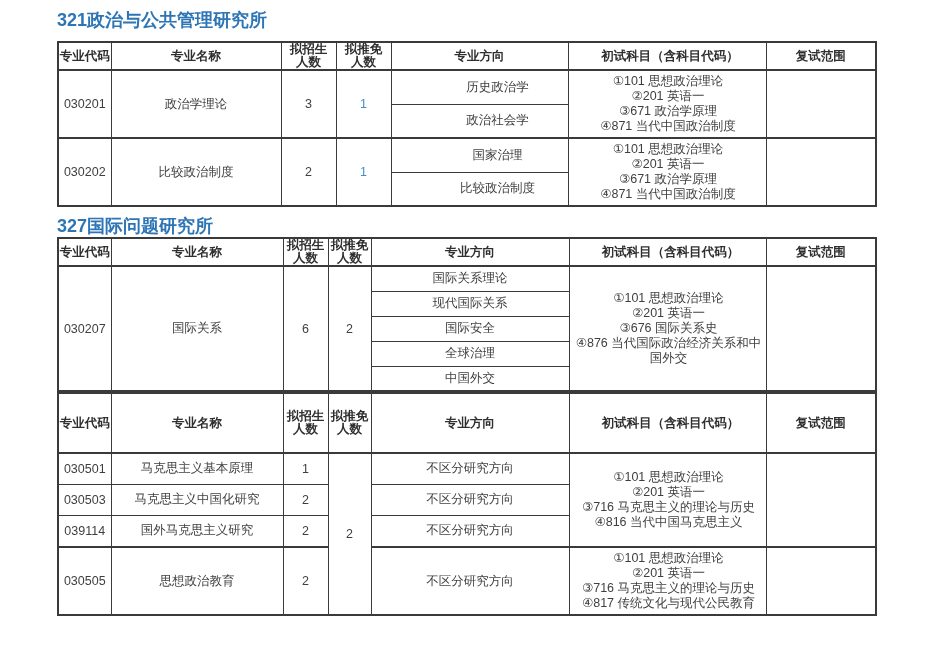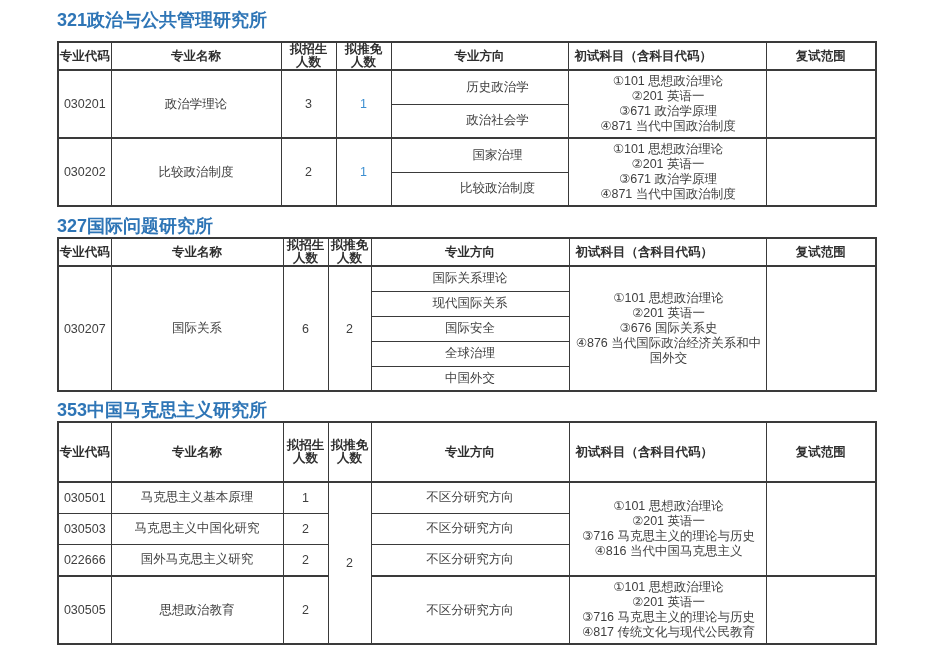--- a/index.html
+++ b/index.html
@@ -24,21 +24,21 @@
   th, td {
     border: 1px solid var(--border-color, #3a3a3a);
     font-size: 12.5px; text-align: center; vertical-align: middle;
     padding: 0; overflow: hidden;
   }
   th {
     font-weight: 700; color: var(--header-text-color, #2f2f2f);
     border-bottom-width: 2px; line-height: 13px;
   }
   td { color: var(--text-color, #3f3f3f); }
-  th.subj-h { text-align: left; padding-left: 6px; }
+  th.subj-h { text-align: center; padding-left: 6px; }
   td.subj { text-align: center; padding: 3px 4px 3px 6px; }
   .subject-line { line-height: 15px; }
   .two-line { line-height: 13px; }
   .val-blue { color: var(--value-blue, #3d8fd1); }
   tr.pb > td { border-top-width: 2px; }      
   .t1 th { height: 27px; }
   .t1 td.dir { height: 30px; padding-left: 36px; }
   .t2 th { height: 27px; }
   .t2 td.dir { height: 25px; }
   .t3 th { height: 60px; }
@@ -169,21 +169,20 @@
             <td class="dir">全球治理</td>
           </tr>
       <tr>
             <td class="dir">中国外交</td>
           </tr>
     </tbody>
       </table>
   </section>
 
   <section>
-    <h2 class="sec-title s3">353中国马克思主义研究所</h2>
     <table class="t3">
       <colgroup>
         <col style="width:53px">
           <col style="width:172px">
           <col style="width:45px">
           <col style="width:43px">
         <col style="width:198px">
           <col style="width:197px">
           <col style="width:110px">
       </colgroup>
@@ -217,21 +216,21 @@
         </td>
         <td rowspan="3"></td>
       </tr>
       <tr class="h31">
         <td>030503</td>
         <td>马克思主义中国化研究</td>
         <td>2</td>
         <td class="dir">不区分研究方向</td>
       </tr>
       <tr class="h32">
-        <td>022666</td>
+        <td>039114</td>
         <td>国外马克思主义研究</td>
         <td>2</td>
         <td class="dir">不区分研究方向</td>
       </tr>
       <tr class="pb h66">
         <td>030505</td>
         <td>思想政治教育</td>
         <td>2</td>
         <td class="dir">不区分研究方向</td>
         <td class="subj">

